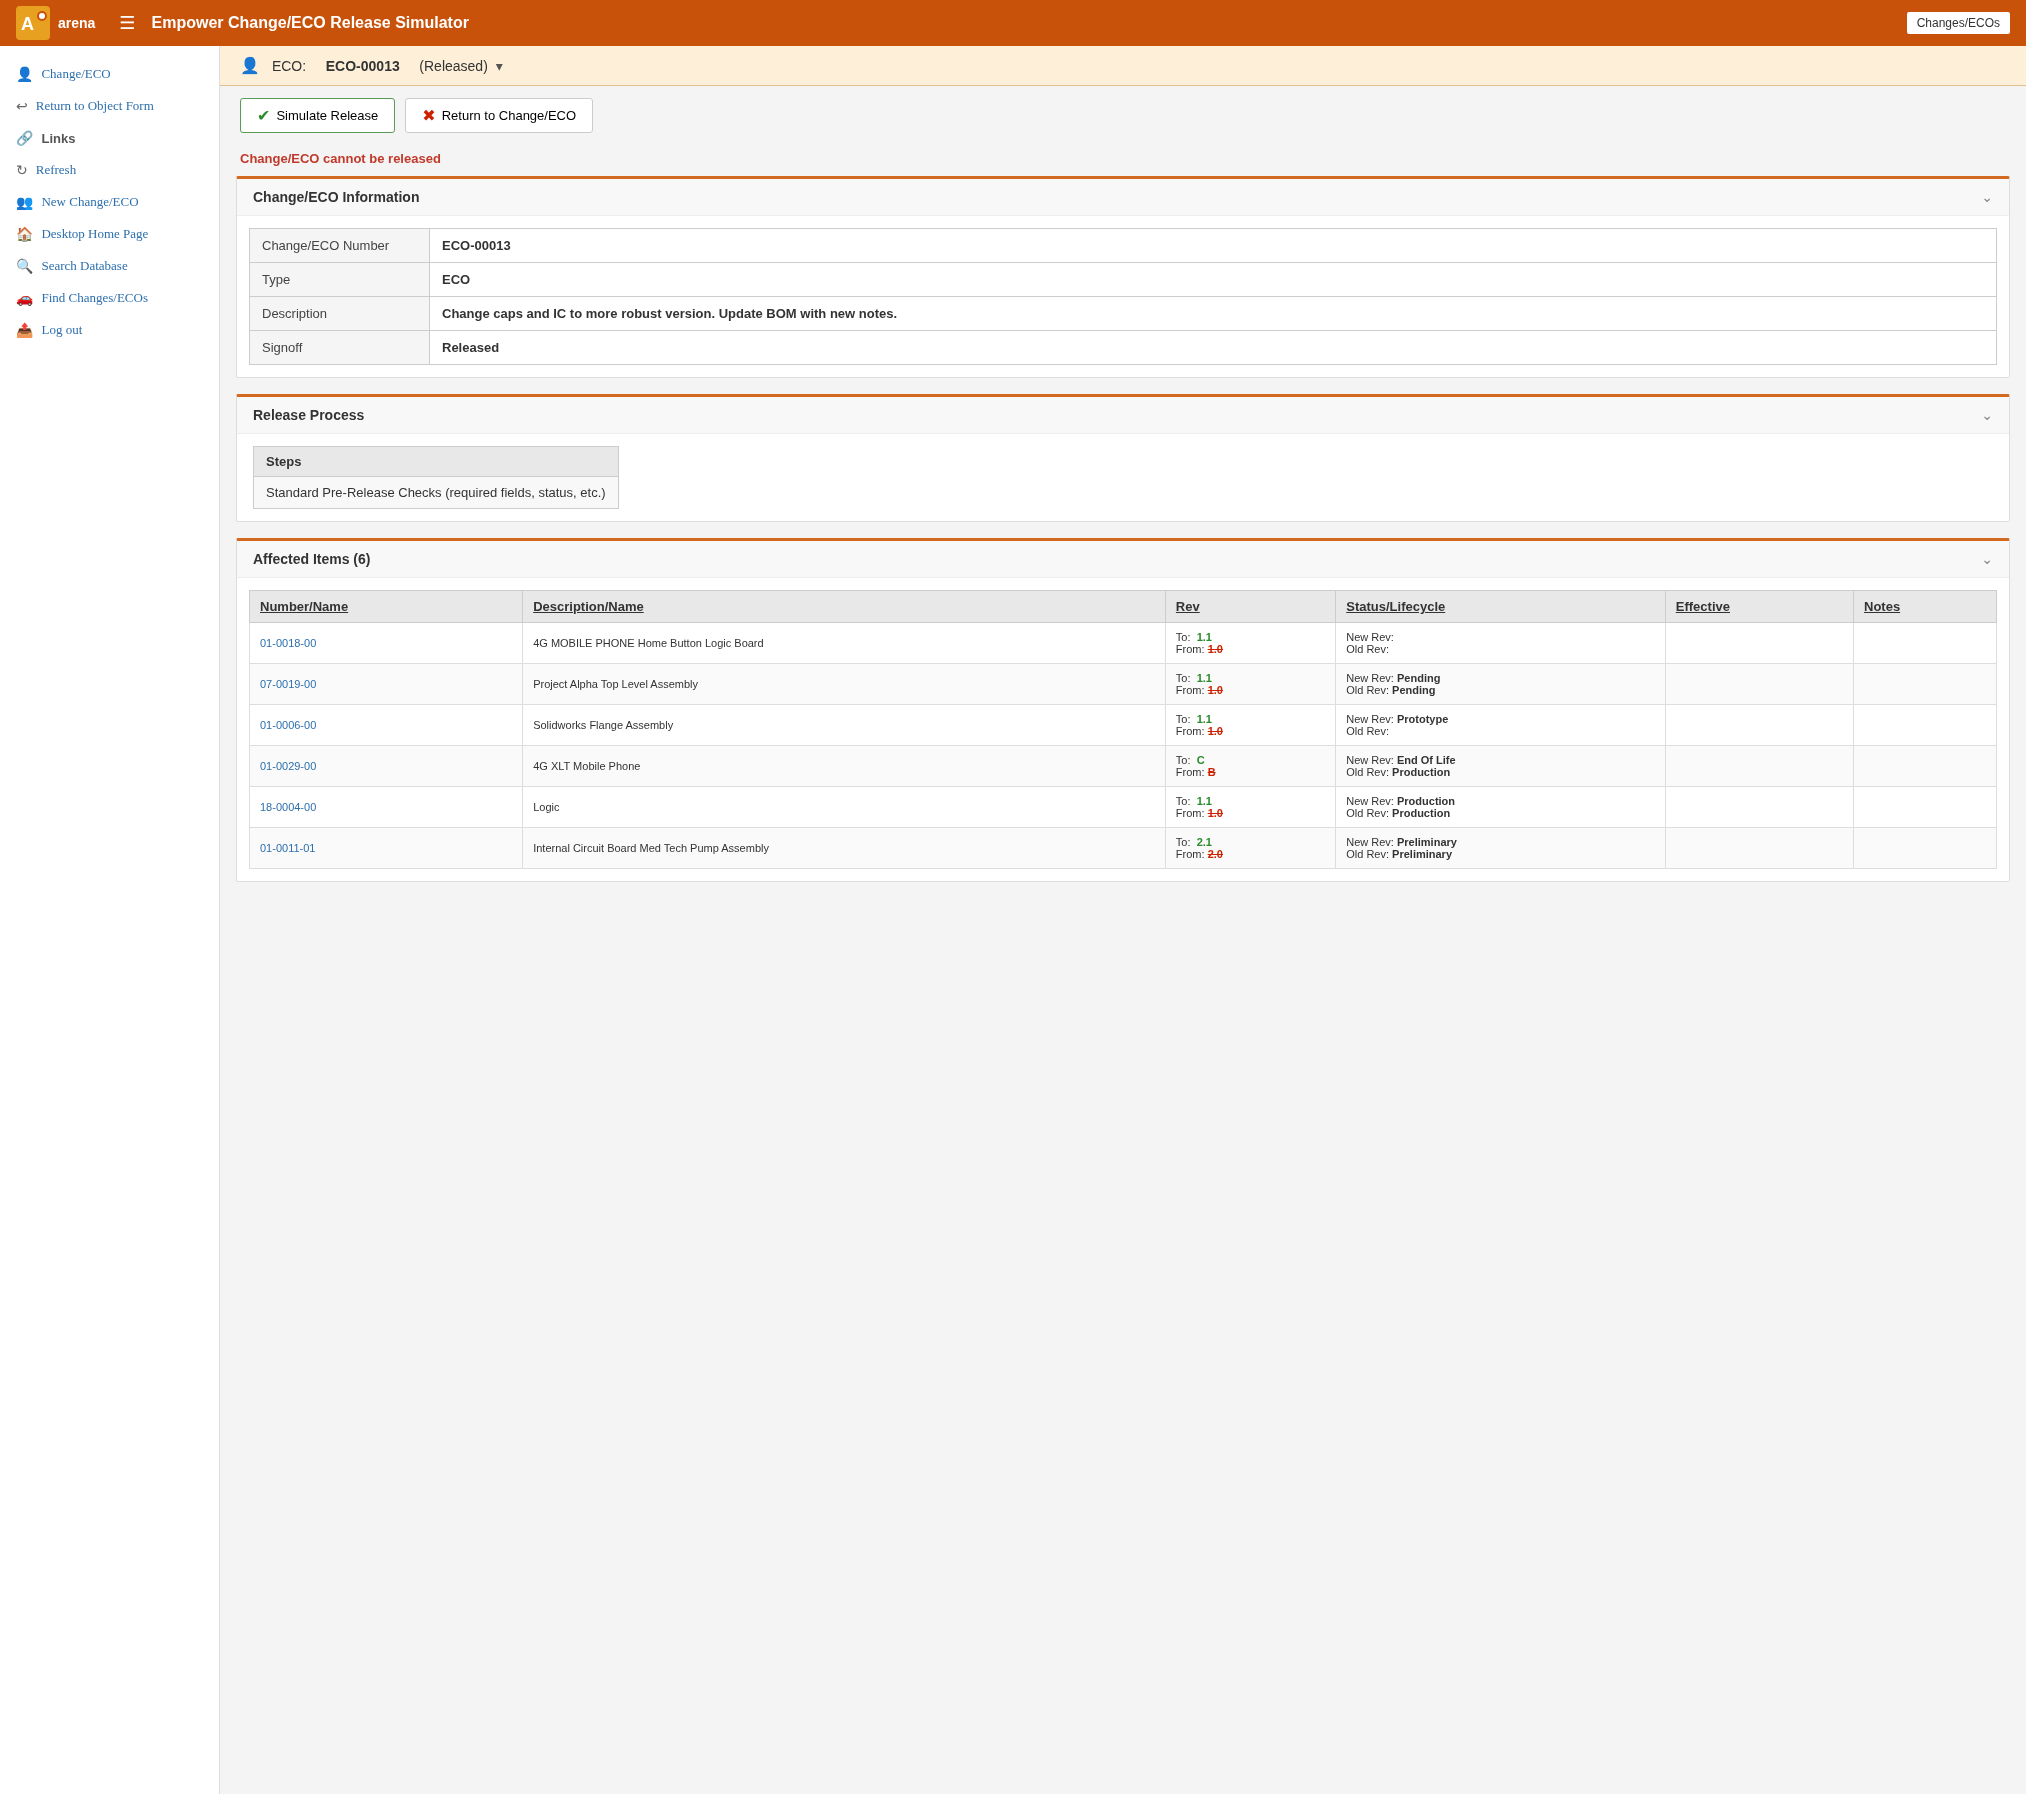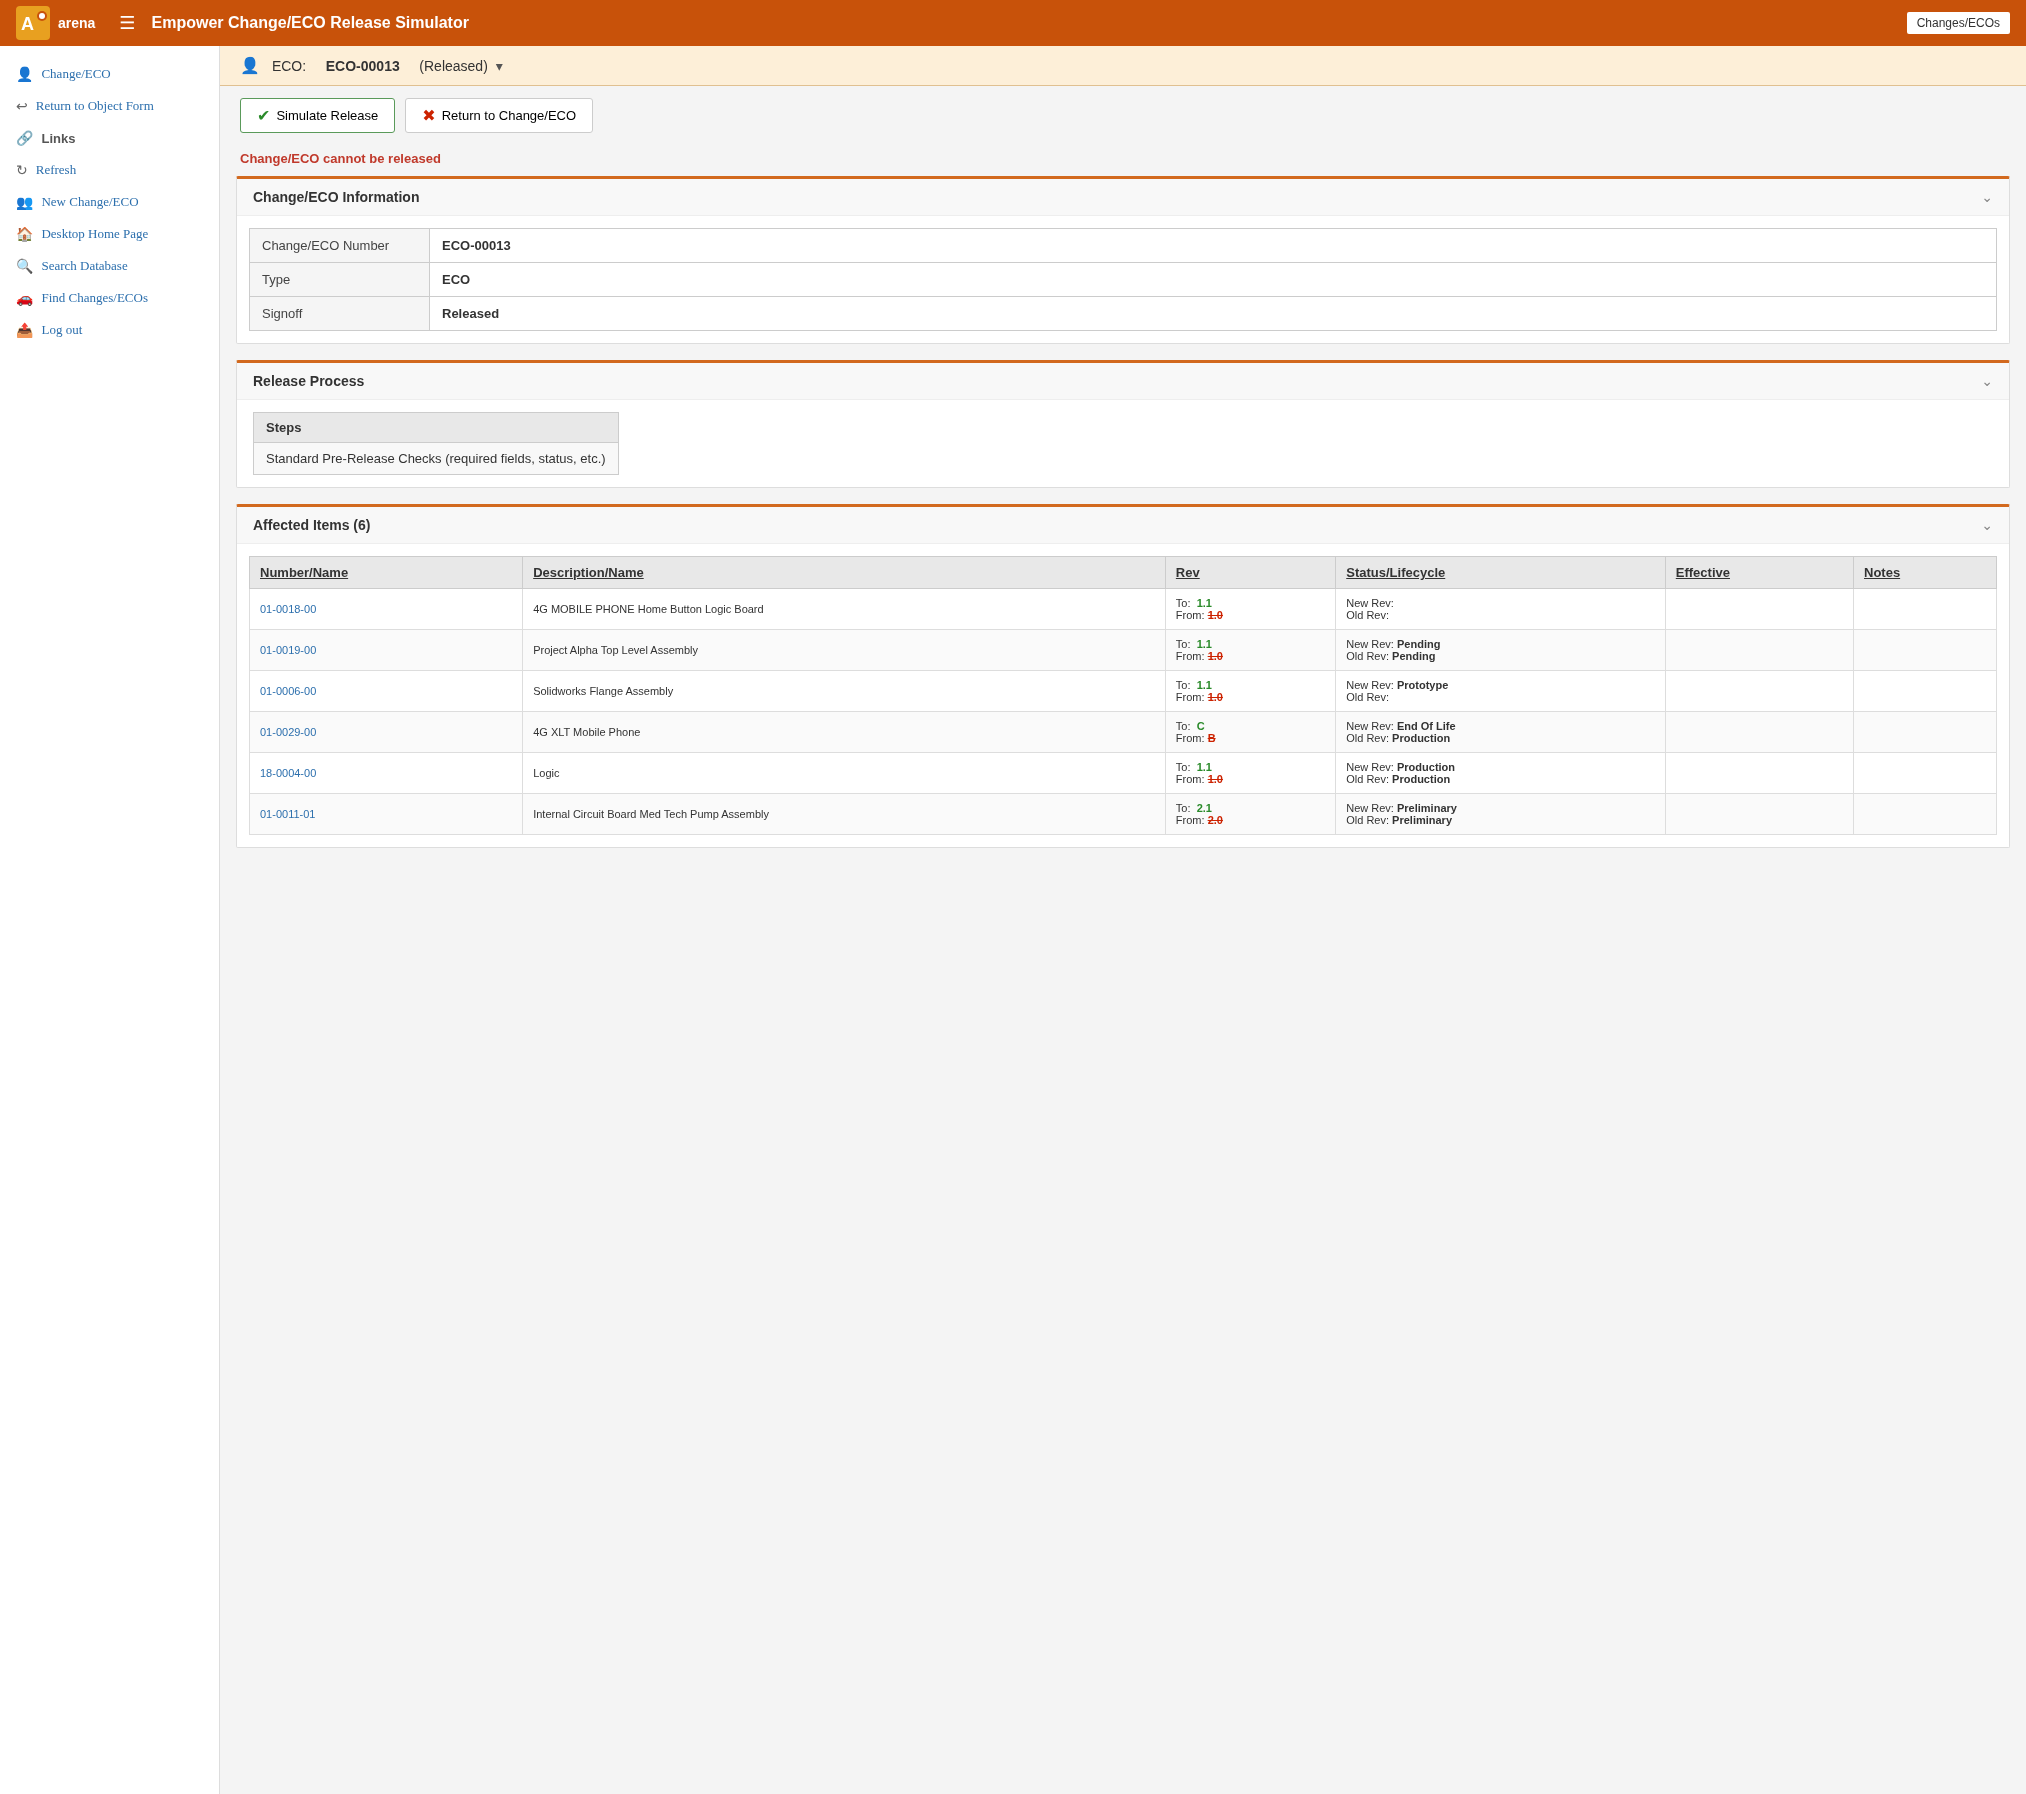--- a/index.html
+++ b/index.html
@@ -318,20 +318,24 @@
         </div>
         <table class="info-table">
           <tbody id="info-table-body">
           <tr>
     <td>Change/ECO Number</td>
     <td>ECO-00013</td>
   </tr>
               <tr>
     <td>Type</td>
     <td>ECO</td>
+  </tr>
+              <tr>
+    <td>Description</td>
+    <td>Change caps and IC to more robust version. Update BOM with new notes.</td>
   </tr>
               <tr>
     <td>Signoff</td>
     <td>Released</td>
   </tr>
             </tbody>
         </table>
       </div>
 
       <div class="section">
@@ -375,21 +379,21 @@
     </td>
     <td class="status-cell">
       <div>New Rev: </div>
       <div>Old Rev: </div>
     </td>
     <td></td>
     <td></td>
   </tr>
               <tr>
     <td>
-      <a class="link-blue">01-0019-00</a>
+      <a class="link-blue">07-0019-00</a>
     </td>
     <td>Project Alpha Top Level Assembly</td>
     <td class="rev-cell">
       <div>To: &nbsp;<span style="color:#2a8a2a;font-weight:bold;">1.1</span></div>
       <div>From: <span style="color:#cc2200;font-weight:bold;text-decoration:line-through;">1.0</span></div>
     </td>
     <td class="status-cell">
       <div>New Rev: <strong>Pending</strong></div>
       <div>Old Rev: <strong>Pending</strong></div>
     </td>

